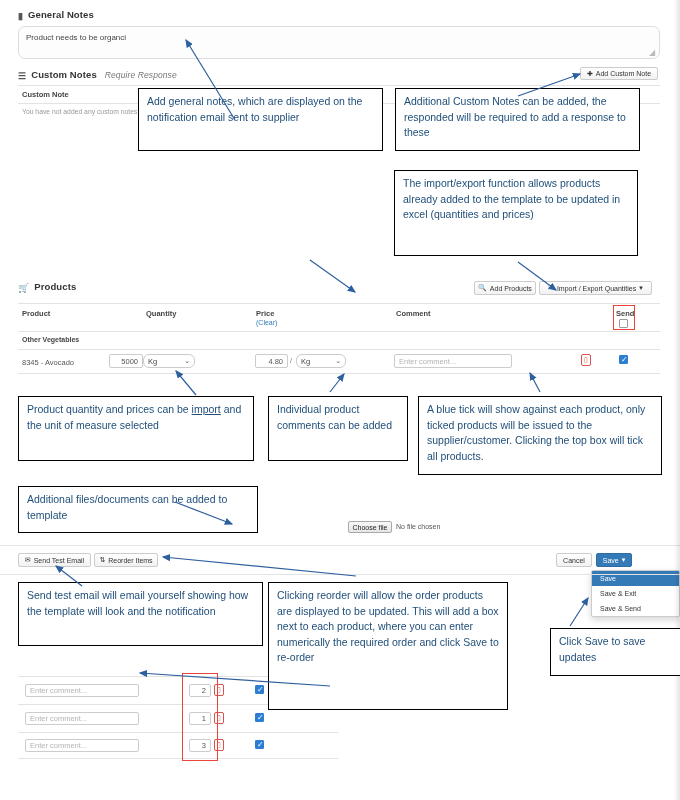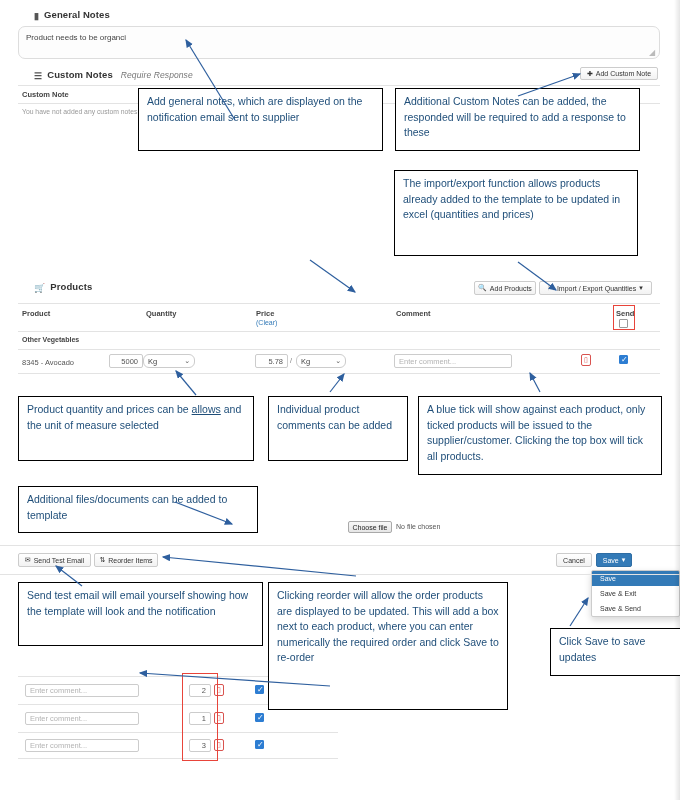--- a/index.html
+++ b/index.html
@@ -17,21 +17,20 @@
   }
 
   
   .section-head {
     position: absolute;
     font-size: 9.5px;
     color: #333333;
     font-weight: bold;
     letter-spacing: .1px;
     white-space: nowrap;
-    margin-left: 16px;
   }
   .section-head .glyph {
     display: inline-block;
     color: #555;
     font-size: 9px;
     margin-right: 5px;
     vertical-align: -1px;
   }
   .sub-label {
     font-style: italic;
@@ -328,21 +327,21 @@
   <div class="hrule" style="left:18px; top:331px; width:642px;"></div>
   <div class="grouprow" style="left:22px; top:336px;">Other Vegetables</div>
   <div class="hrule" style="left:18px; top:349px; width:642px;"></div>
 
   <div class="tbl-cell" style="left:22px; top:358px;">8345 - Avocado</div>
   <div class="inp num" style="left:109px; top:354px; width:34px; height:14px;">5000</div>
   <div class="sel" style="left:143px; top:354px; width:52px; height:14px;">
     <span>Kg</span>
       <span class="caret">⌄</span>
   </div>
-  <div class="inp num" style="left:255px; top:354px; width:33px; height:14px;">5.78</div>
+  <div class="inp num" style="left:255px; top:354px; width:33px; height:14px;">4.80</div>
   <div style="position:absolute; left:290px; top:357px; font-size:7px; color:#777;">/</div>
   <div class="sel" style="left:296px; top:354px; width:50px; height:14px;">
     <span>Kg</span>
       <span class="caret">⌄</span>
   </div>
   <div class="inp ph" style="left:394px; top:354px; width:118px; height:14px;">Enter comment...</div>
   <div class="trash" style="left:581px; top:354px;">▯</div>
   <div class="chk on" style="left:619px; top:355px;"></div>
   <div class="hrule" style="left:18px; top:373px; width:642px;"></div>
 
@@ -413,21 +412,21 @@
       <path d="M330,686 L140,673"></path>
       <path d="M570,626 L588,598"></path>
     </g>
   </svg>
 
   <div class="callout" style="left:138px; top:88px; width:245px; height:63px;">Add general notes, which are displayed on the notification email sent to supplier</div>
   <div class="callout" style="left:395px; top:88px; width:245px; height:63px;">Additional Custom Notes can be added, the responded will be required to add a response to these</div>
   <div class="callout" style="left:394px; top:170px; width:244px; height:86px;">The import/export function allows products already added to the template to be updated in excel (quantities and prices)</div>
 
   <div class="callout" style="left:18px; top:396px; width:236px; height:65px;">
-    <span>Product quantity and prices can be </span><u>allows</u><span> and the unit of measure selected</span>
+    <span>Product quantity and prices can be </span><u>import</u><span> and the unit of measure selected</span>
   </div>
   <div class="callout" style="left:268px; top:396px; width:140px; height:65px;">Individual product comments can be added</div>
   <div class="callout" style="left:418px; top:396px; width:244px; height:79px;">A blue tick will show against each product, only ticked products will be issued to the supplier/customer. Clicking the top box will tick all products.</div>
   <div class="callout" style="left:18px; top:486px; width:240px; height:47px;">Additional files/documents can be added to template</div>
   <div class="callout" style="left:18px; top:582px; width:245px; height:64px;">Send test email will email yourself showing how the template will look and the notification</div>
   <div class="callout" style="left:268px; top:582px; width:240px; height:128px;">Clicking reorder will allow the order products are displayed to be updated. This will add a box next to each product, where you can enter numerically the required order and click Save to re-order</div>
   <div class="callout" style="left:518px; top:628px; width:138px; height:48px;margin-left:32px;">Click Save to save updates</div>
 
   <div class="edge-shadow"></div>
 </div>

